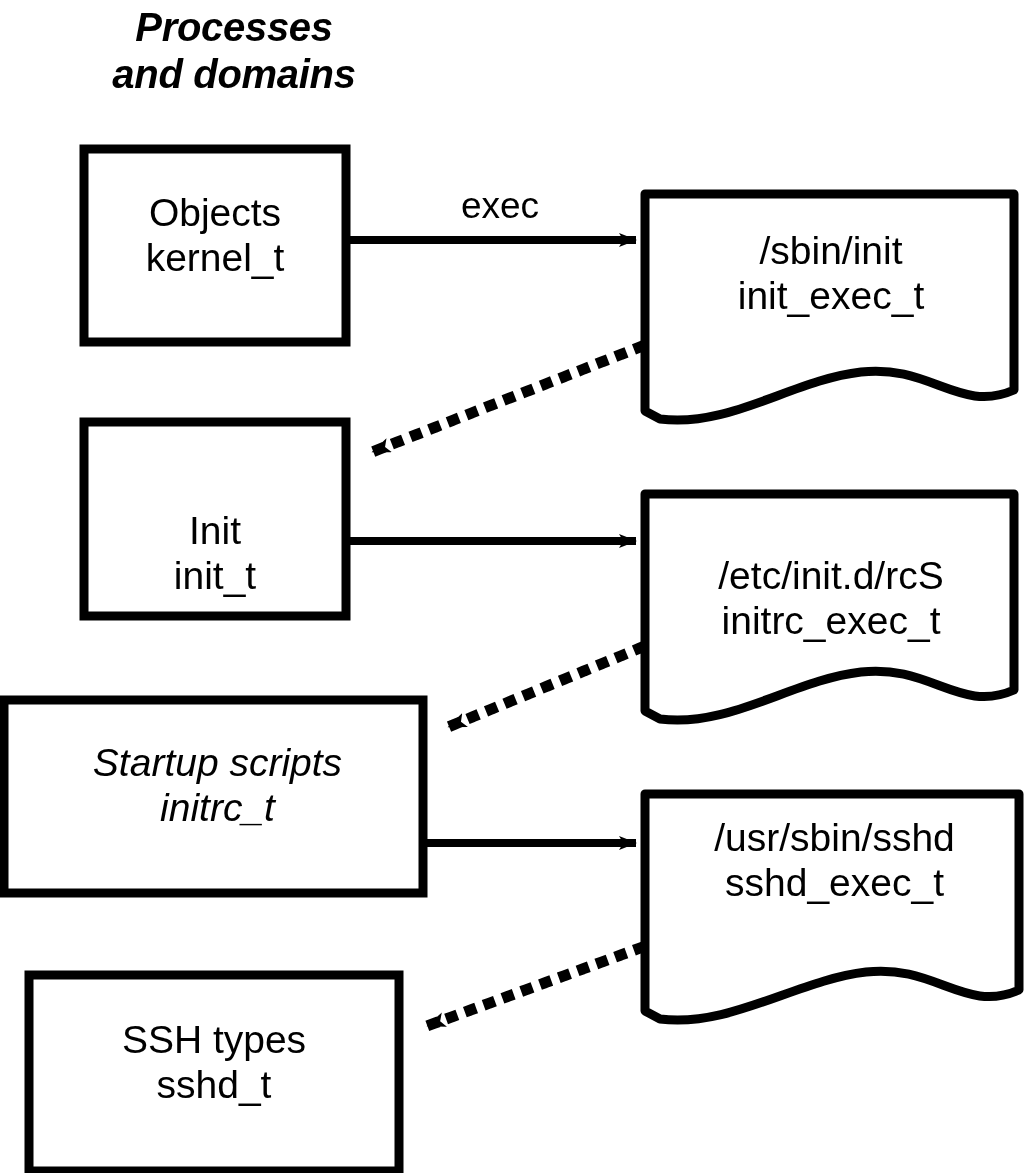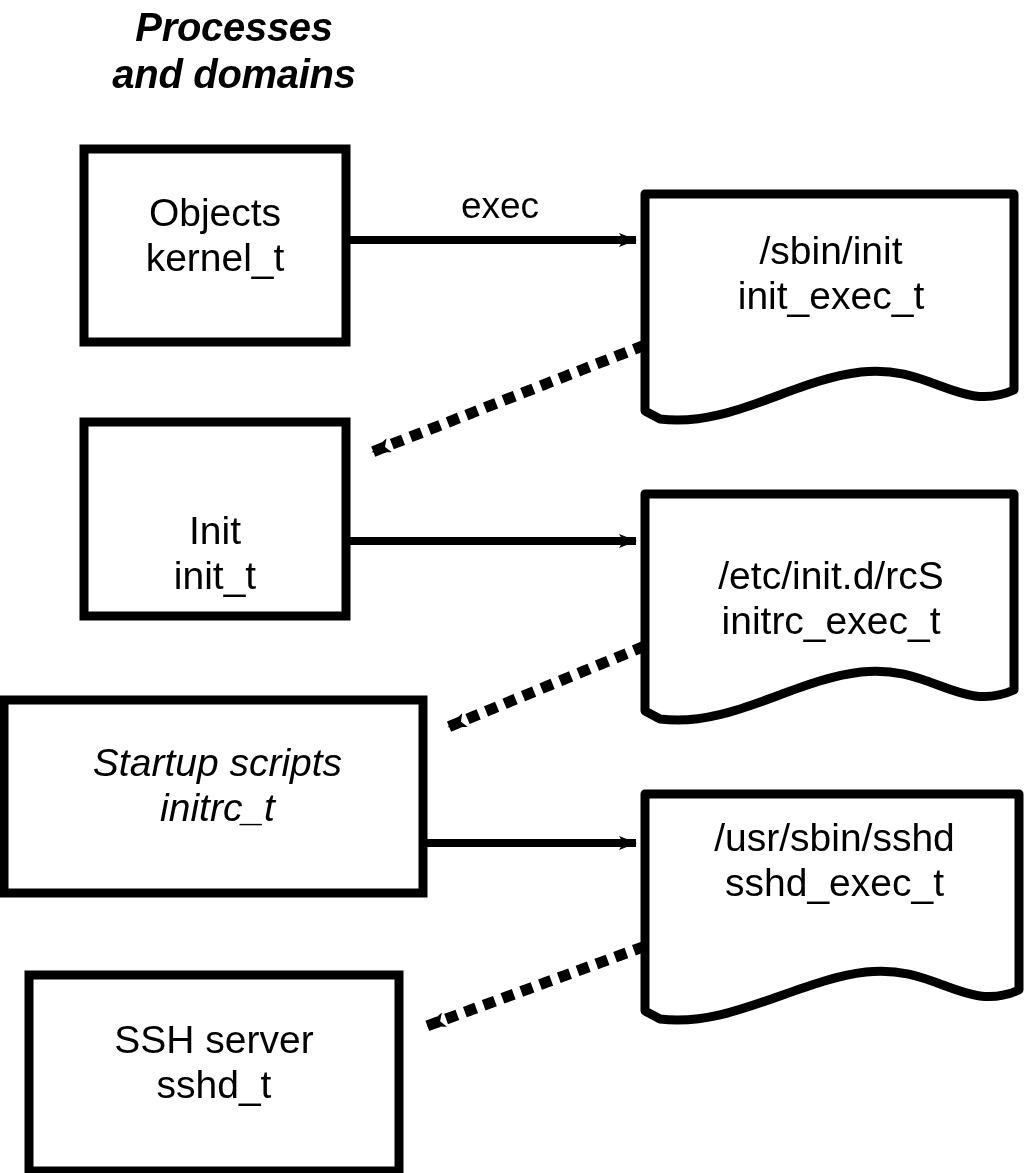--- a/index.html
+++ b/index.html
@@ -128,21 +128,21 @@
 
   <div class="node-label" style="left:84px; top:190px; width:262px;">Objects
 kernel_t</div>
 
   <div class="node-label" style="left:84px; top:464px; width:262px;margin-top:44px;">Init
 init_t</div>
 
   <div class="node-label" style="left:8px; top:740px; width:419px;font-style:italic;">Startup scripts
 initrc_t</div>
 
-  <div class="node-label" style="left:29px; top:1017px; width:370px;">SSH server
+  <div class="node-label" style="left:29px; top:1017px; width:370px;">SSH types
 sshd_t</div>
 
   <div class="node-label" style="left:648px; top:228px; width:366px;">/sbin/init
 init_exec_t</div>
 
   <div class="node-label" style="left:648px; top:528px; width:366px;margin-top:25px;">/etc/init.d/rcS
 initrc_exec_t</div>
 
   <div class="node-label" style="left:650px; top:799px; width:369px;margin-top:16px;">/usr/sbin/sshd
 sshd_exec_t</div>

